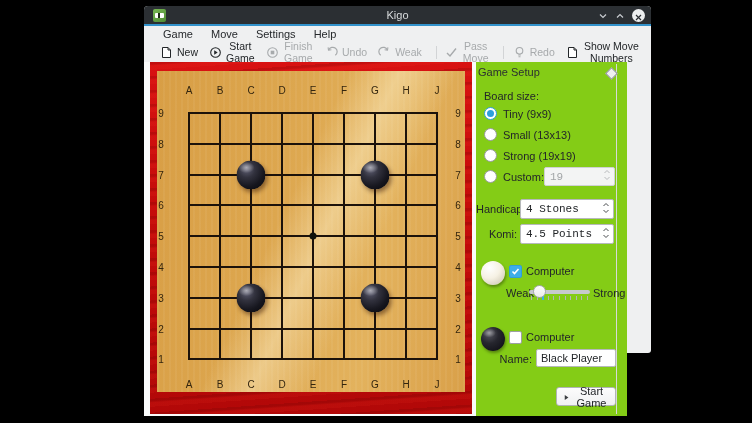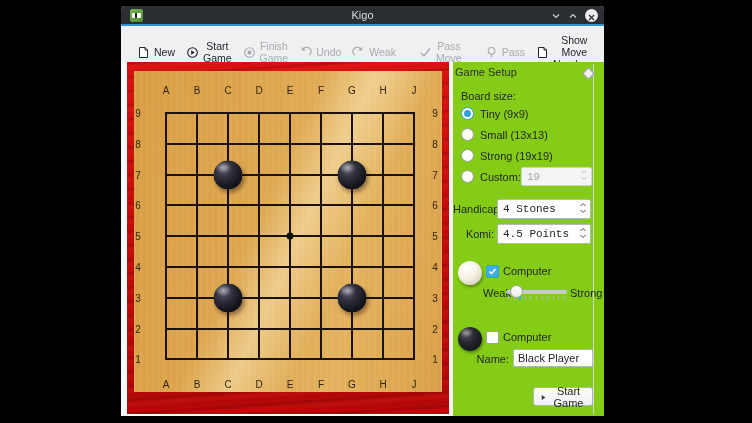--- a/index.html
+++ b/index.html
@@ -1,19 +1,19 @@
 <!DOCTYPE html>
 <html><head>
 <meta charset="utf-8">
 <style>
   html,body{margin:0;padding:0;background:#000;}
   .stage{position:relative;width:752px;height:423px;background:#000;overflow:hidden;
          font-family:"Liberation Sans","DejaVu Sans",sans-serif;}
-  .window{position:absolute;left:121px;top:6px;width:483px;height:347px;background:#eff0f1;
-          border-radius:4px 4px 3px 3px;box-shadow:0 3px 14px rgba(0,0,0,.7);}
+  .window{position:absolute;left:144px;top:6px;width:483px;height:347px;background:#eff0f1;
+          border-radius:4px 4px 3px 3px;box-shadow:0 3px 14px rgba(0,0,0,.7);padding-left:24px;}
   
   .titlebar{position:absolute;left:0;top:0;width:100%;height:20px;background:#2b2f33;
             border-radius:4px 4px 0 0;box-sizing:border-box;border-bottom:2px solid #3292cb;}
   .app-icon{position:absolute;left:9px;top:3px;width:13px;height:13px;border-radius:2px;
             background:linear-gradient(145deg,#77b753,#4e8a35);}
   .app-icon::after{content:"";position:absolute;left:2px;top:4px;width:9px;height:5px;
             background:linear-gradient(90deg,#fff 0 3px,#1c2a14 3px 5px,#fff 5px 8px);border-radius:1px;}
   .tb-title{position:absolute;left:0;right:0;top:0;height:18px;line-height:18px;text-align:center;
             color:#d8dbdd;font-size:11px;}
   .win-controls{position:absolute;right:6px;top:2px;height:15px;display:flex;align-items:center;gap:7px;}
@@ -107,20 +107,26 @@
               </svg></span>
         </span>
         <span class="win-close">
           <span><svg width="7" height="7" viewBox="0 0 7 7">
                 <path d="M1 1l5 5M6 1l-5 5" stroke="#2b2f33" stroke-width="1.2"></path>
               </svg></span>
         </span>
       </div>
     </div>
 
+    <div class="menubar" id="menubar">
+        <div class="menu-item">Game</div>
+        <div class="menu-item">Move</div>
+        <div class="menu-item">Settings</div>
+        <div class="menu-item">Help</div>
+      </div>
     <div class="toolbar" id="toolbar">
         <button class="tb-item">
           <span class="tb-icon">
             <svg viewBox="0 0 13 13">
               <path d="M2.5 1.5h5.5l2.5 2.5v7.5h-8z" fill="#fff" stroke="currentColor"></path>
               <path d="M8 1.5V4h2.5" fill="none" stroke="currentColor"></path>
             </svg>
           </span>
           <span class="tb-label">New</span>
         </button>
@@ -170,21 +176,21 @@
           <span class="tb-label">Pass Move</span>
         </button>
         <div class="tb-sep"></div>
         <button class="tb-item disabled">
           <span class="tb-icon">
             <svg viewBox="0 0 13 13">
               <circle cx="6.5" cy="4.8" r="3.3" fill="none" stroke="currentColor" stroke-width="1.1"></circle>
               <path d="M5.2 9h2.6M5.5 10.8h2" stroke="currentColor" stroke-width="1.1" fill="none"></path>
             </svg>
           </span>
-          <span class="tb-label">Pass</span>
+          <span class="tb-label">Redo</span>
         </button>
         <button class="tb-item">
           <span class="tb-icon">
             <svg viewBox="0 0 13 13">
               <path d="M2.5 1.5h5.5l2.5 2.5v7.5h-8z" fill="#fff" stroke="currentColor"></path>
               <path d="M8 1.5V4h2.5" fill="none" stroke="currentColor"></path>
             </svg>
           </span>
           <span class="tb-label">Show Move Numbers</span>
         </button>

